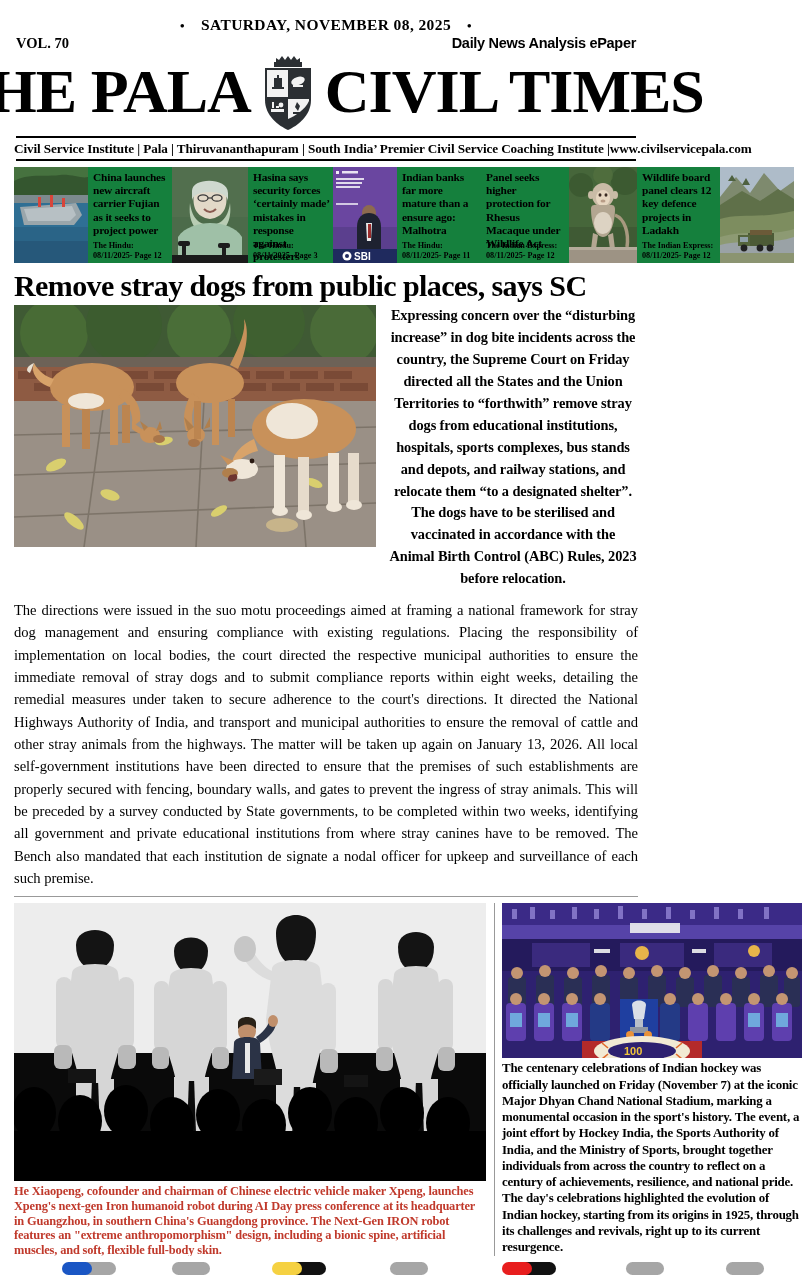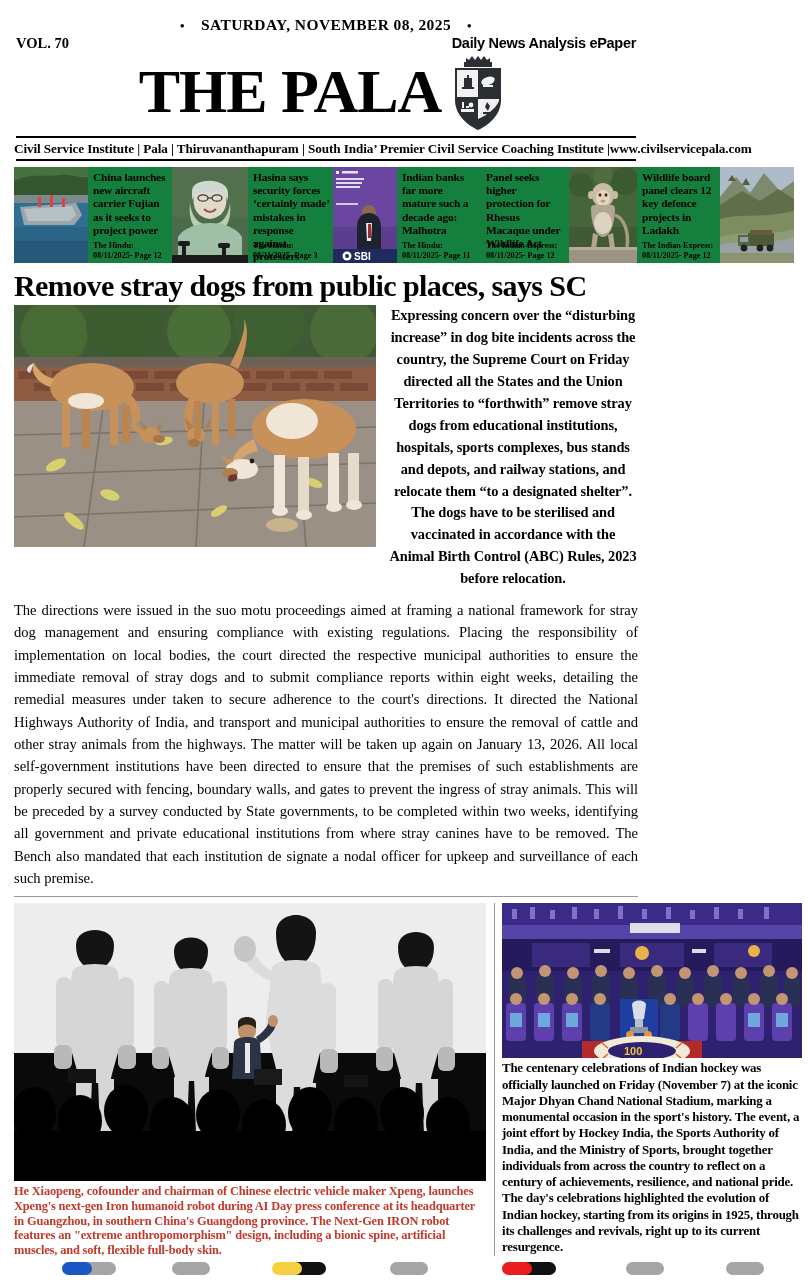--- a/index.html
+++ b/index.html
@@ -184,20 +184,21 @@
           <rect x="14" y="55" width="13" height="3" fill="#f2f2f2"></rect>
           <circle cx="24" cy="51" r="2.4" fill="#f2f2f2"></circle>
           <rect x="15" y="48" width="2" height="6" fill="#f2f2f2"></rect>
           <rect x="19" y="52" width="3" height="2" fill="#f2f2f2"></rect>
 
           <path d="M40 48 L43 52 L41 57 L38 53 Z" fill="#2b2f33"></path>
           <rect x="36" y="58" width="9" height="2" fill="#2b2f33"></rect>
         </svg>
       </span>
 
+      <span class="title-part">CIVIL TIMES</span>
     </div>
 
     <div class="rule-top"></div>
     <div class="tagline">Civil Service Institute | Pala | Thiruvananthapuram | South India’ Premier Civil Service Coaching Institute |www.civilservicepala.com</div>
     <div class="rule-bot"></div>
   </div>
 
   <div class="ticker">
 
     <div class="tk">
@@ -270,21 +271,21 @@
           <path d="M24 60 C24 50 30 46 36 46 C42 46 48 50 48 60 L48 82 L24 82 Z" fill="#1e2230"></path>
           <path d="M33 56 L39 56 L38 74 L34 74 Z" fill="#e8e8e8"></path>
           <rect x="35" y="57" width="3" height="14" fill="#9b2d2d"></rect>
           <rect x="0" y="82" width="64" height="14" fill="#1f2a5e"></rect>
           <circle cx="14" cy="89" r="4.5" fill="#fff"></circle>
           <circle cx="14" cy="89" r="2" fill="#1f2a5e"></circle>
           <text x="21" y="93" font-family="Liberation Sans, sans-serif" font-size="10" font-weight="bold" fill="#fff">SBI</text>
         </svg>
       </div>
       <div class="tk-txt" style="width:84px">
-        <div class="tk-head">Indian banks far more mature such a decade ago: Malhotra</div>
+        <div class="tk-head">Indian banks far more mature than a ensure ago: Malhotra</div>
         <div class="tk-src">
           <span>The Hindu:</span><br>
           <span>08/11/2025- Page 11</span>
         </div>
       </div>
     </div>
 
     <div class="tk">
       <div class="tk-txt" style="width:88px">
         <div class="tk-head">Panel seeks higher protection for Rhesus Macaque under Wildlife Act</div>

